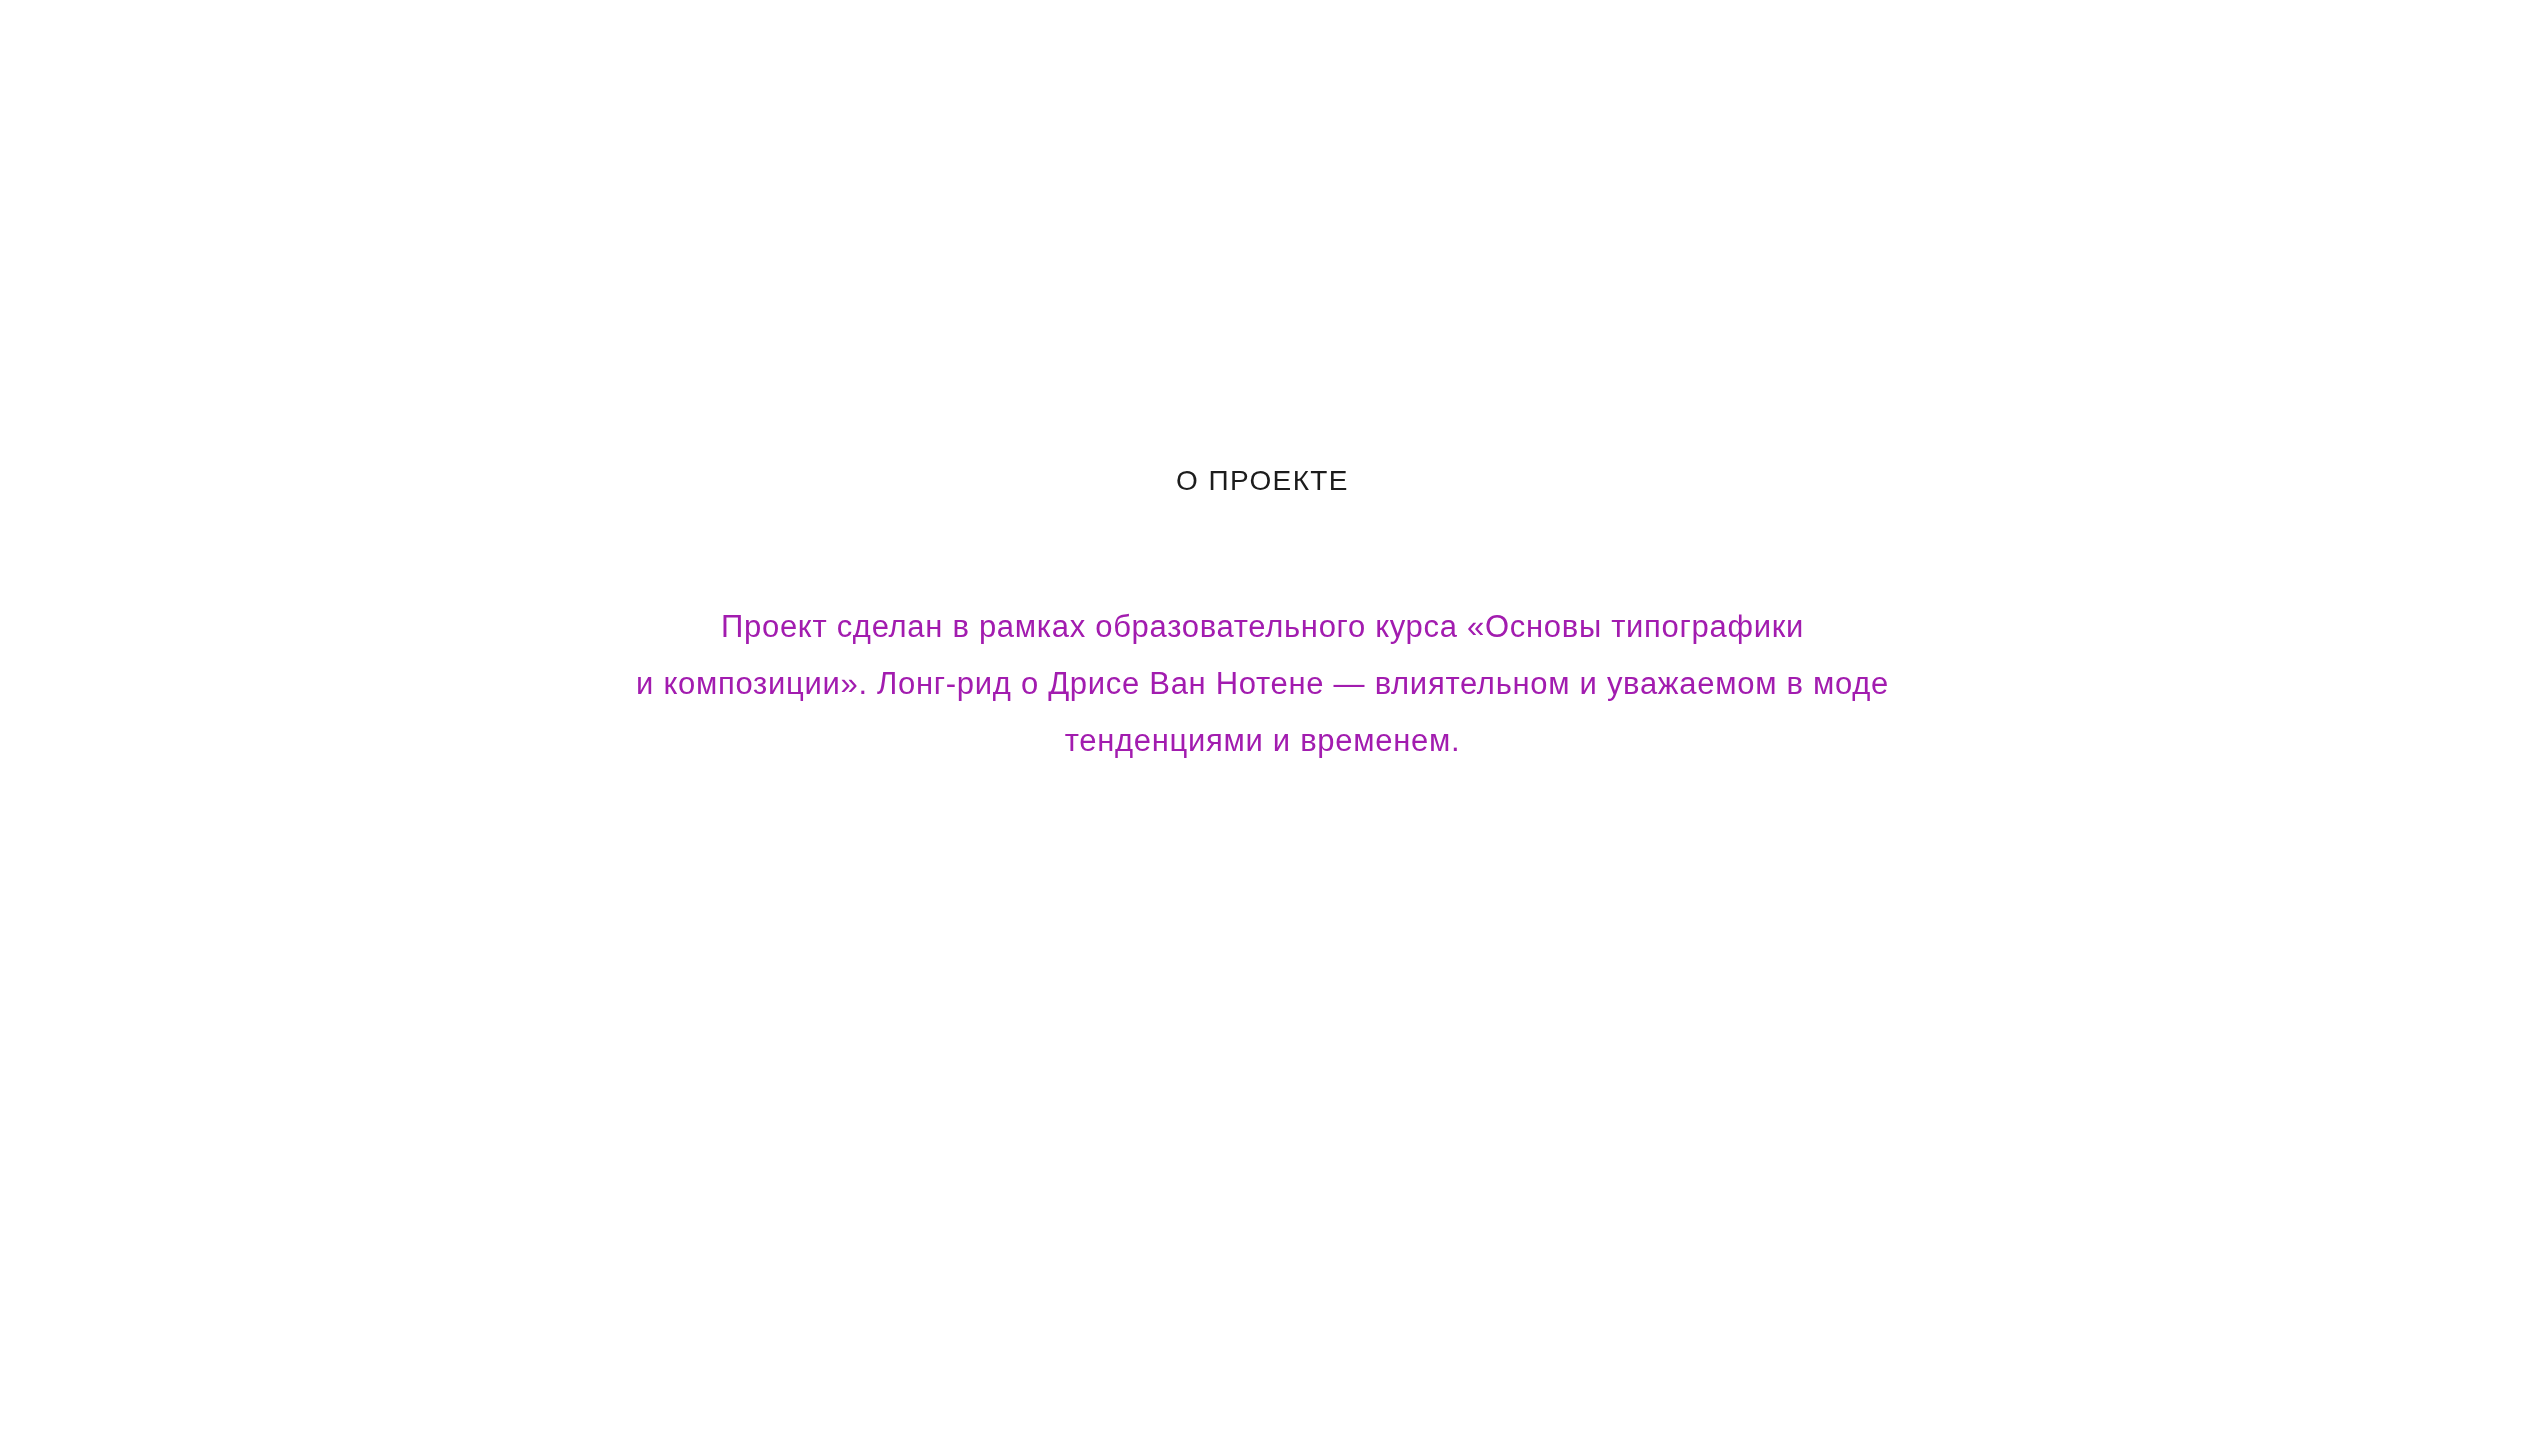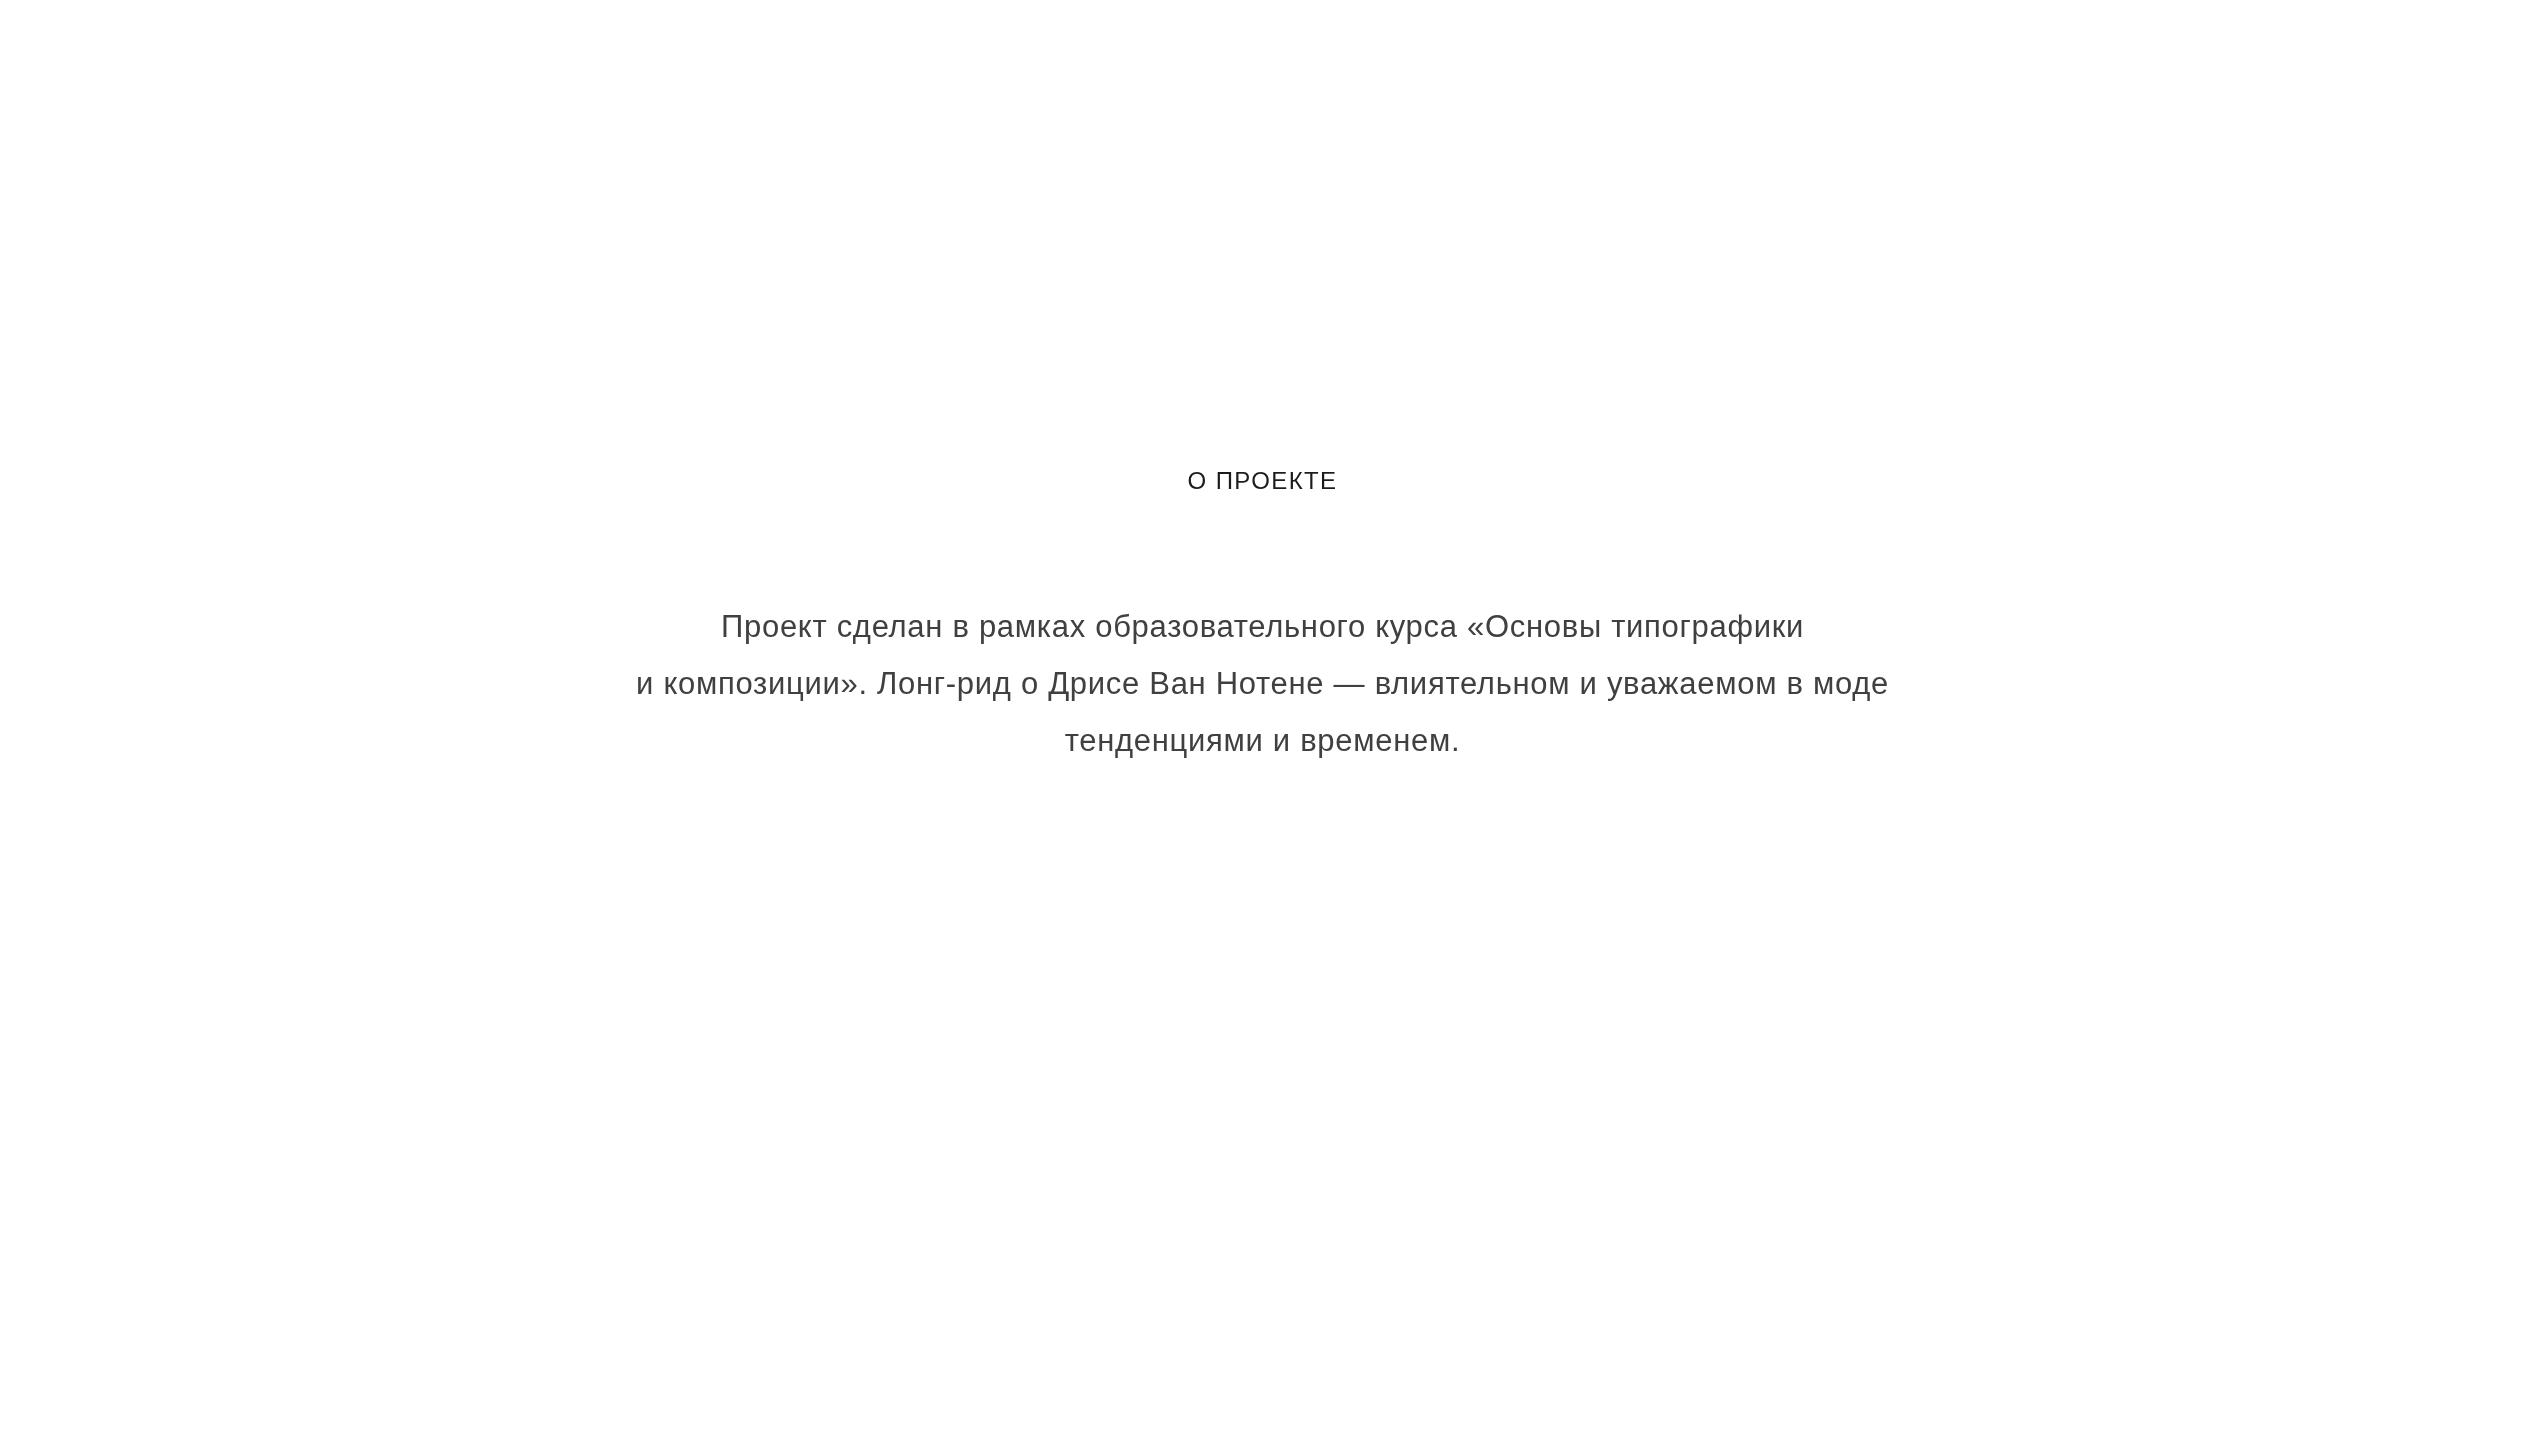--- a/index.html
+++ b/index.html
@@ -19,38 +19,38 @@
     position: absolute;
     inset: 0;
   }
   .section-heading {
     position: absolute;
     top: 467px;
     left: 0;
     width: 100%;
     margin: 0;
     text-align: center;
-    font-size: 24px;
+    font-size: 28px;
     line-height: 28px;
     font-weight: 400;
     letter-spacing: 1.4px;
     text-transform: uppercase;
     color: #1c1c1c;
   }
   .about-paragraph {
     position: absolute;
     top: 598px;
     left: 0;
     width: 100%;
     text-align: center;
     font-size: 31px;
     line-height: 57px;
     font-weight: 400;
     letter-spacing: 0.7px;
-    color: #404040;
+    color: #a21caf;
   }
   .paragraph-line {
     white-space: nowrap;
   }
 </style>
 </head>
 <body>
 
 <main class="about-section">
   <h2 class="section-heading">О ПРОЕКТЕ</h2>

